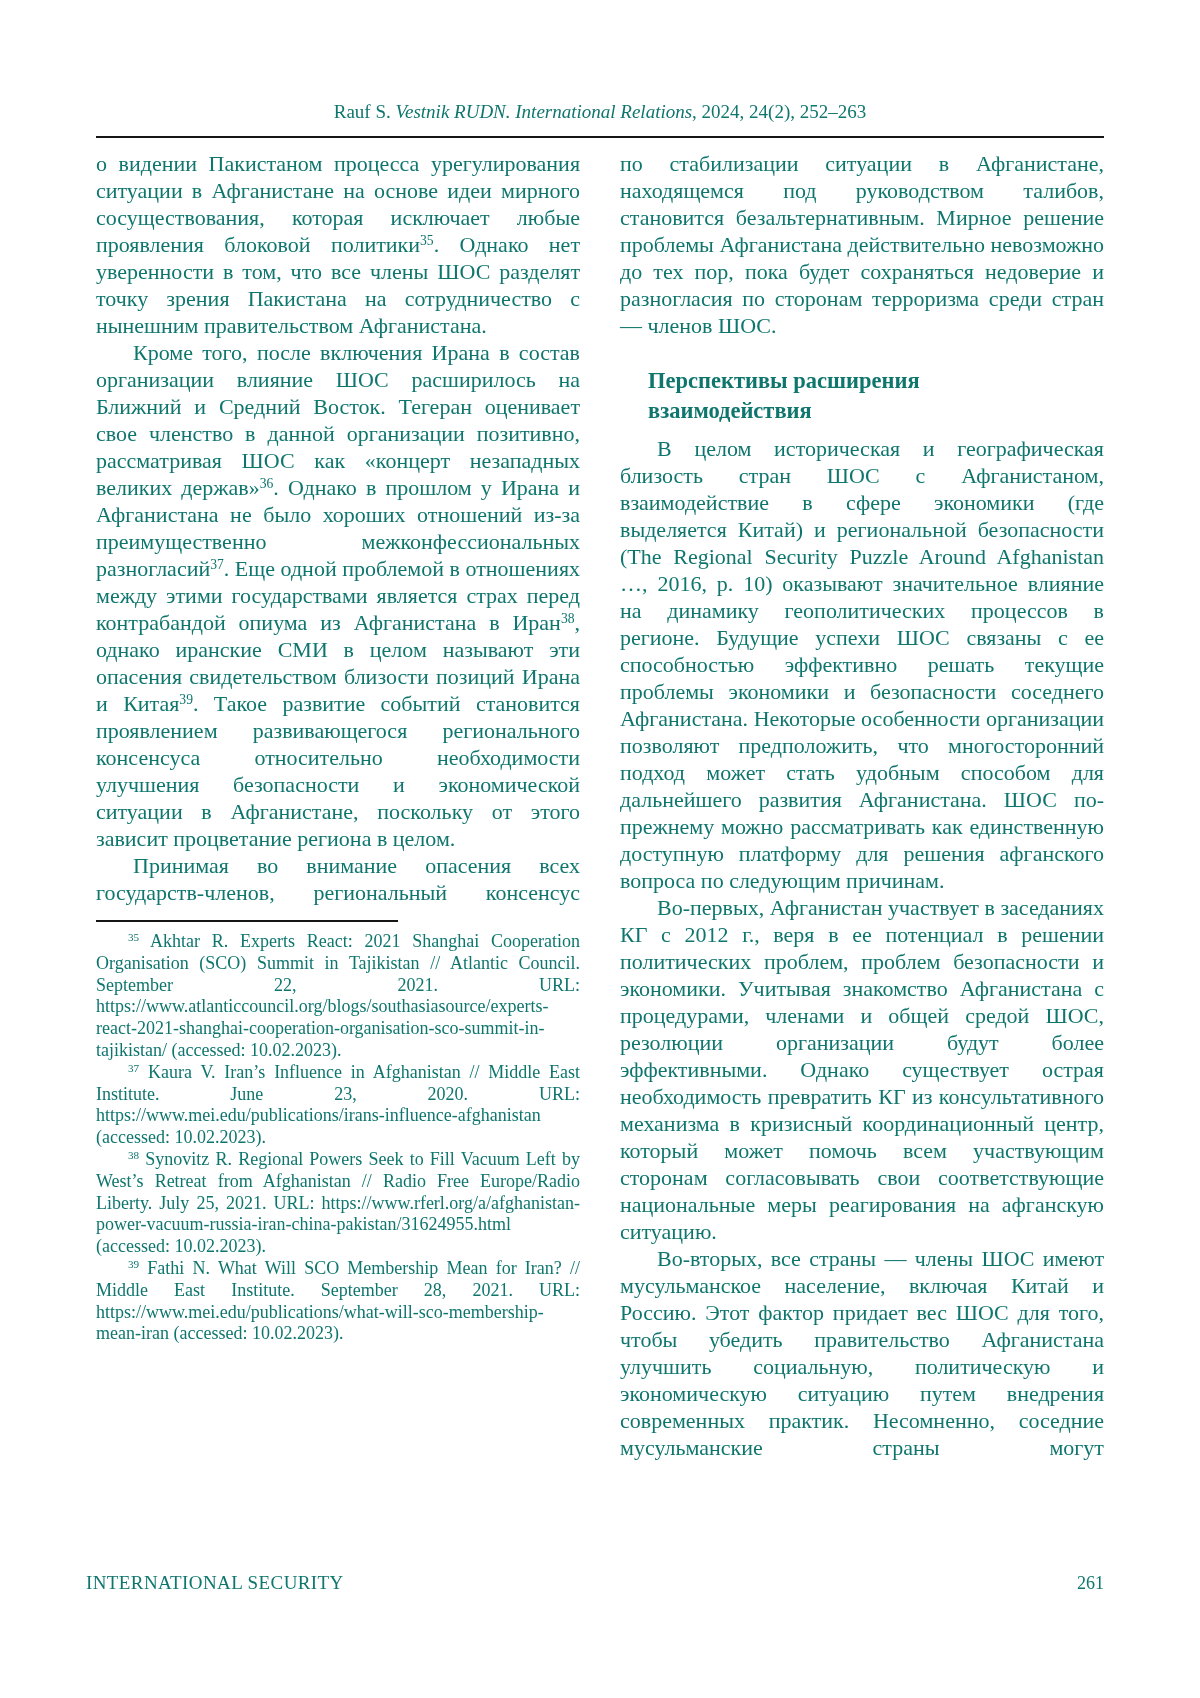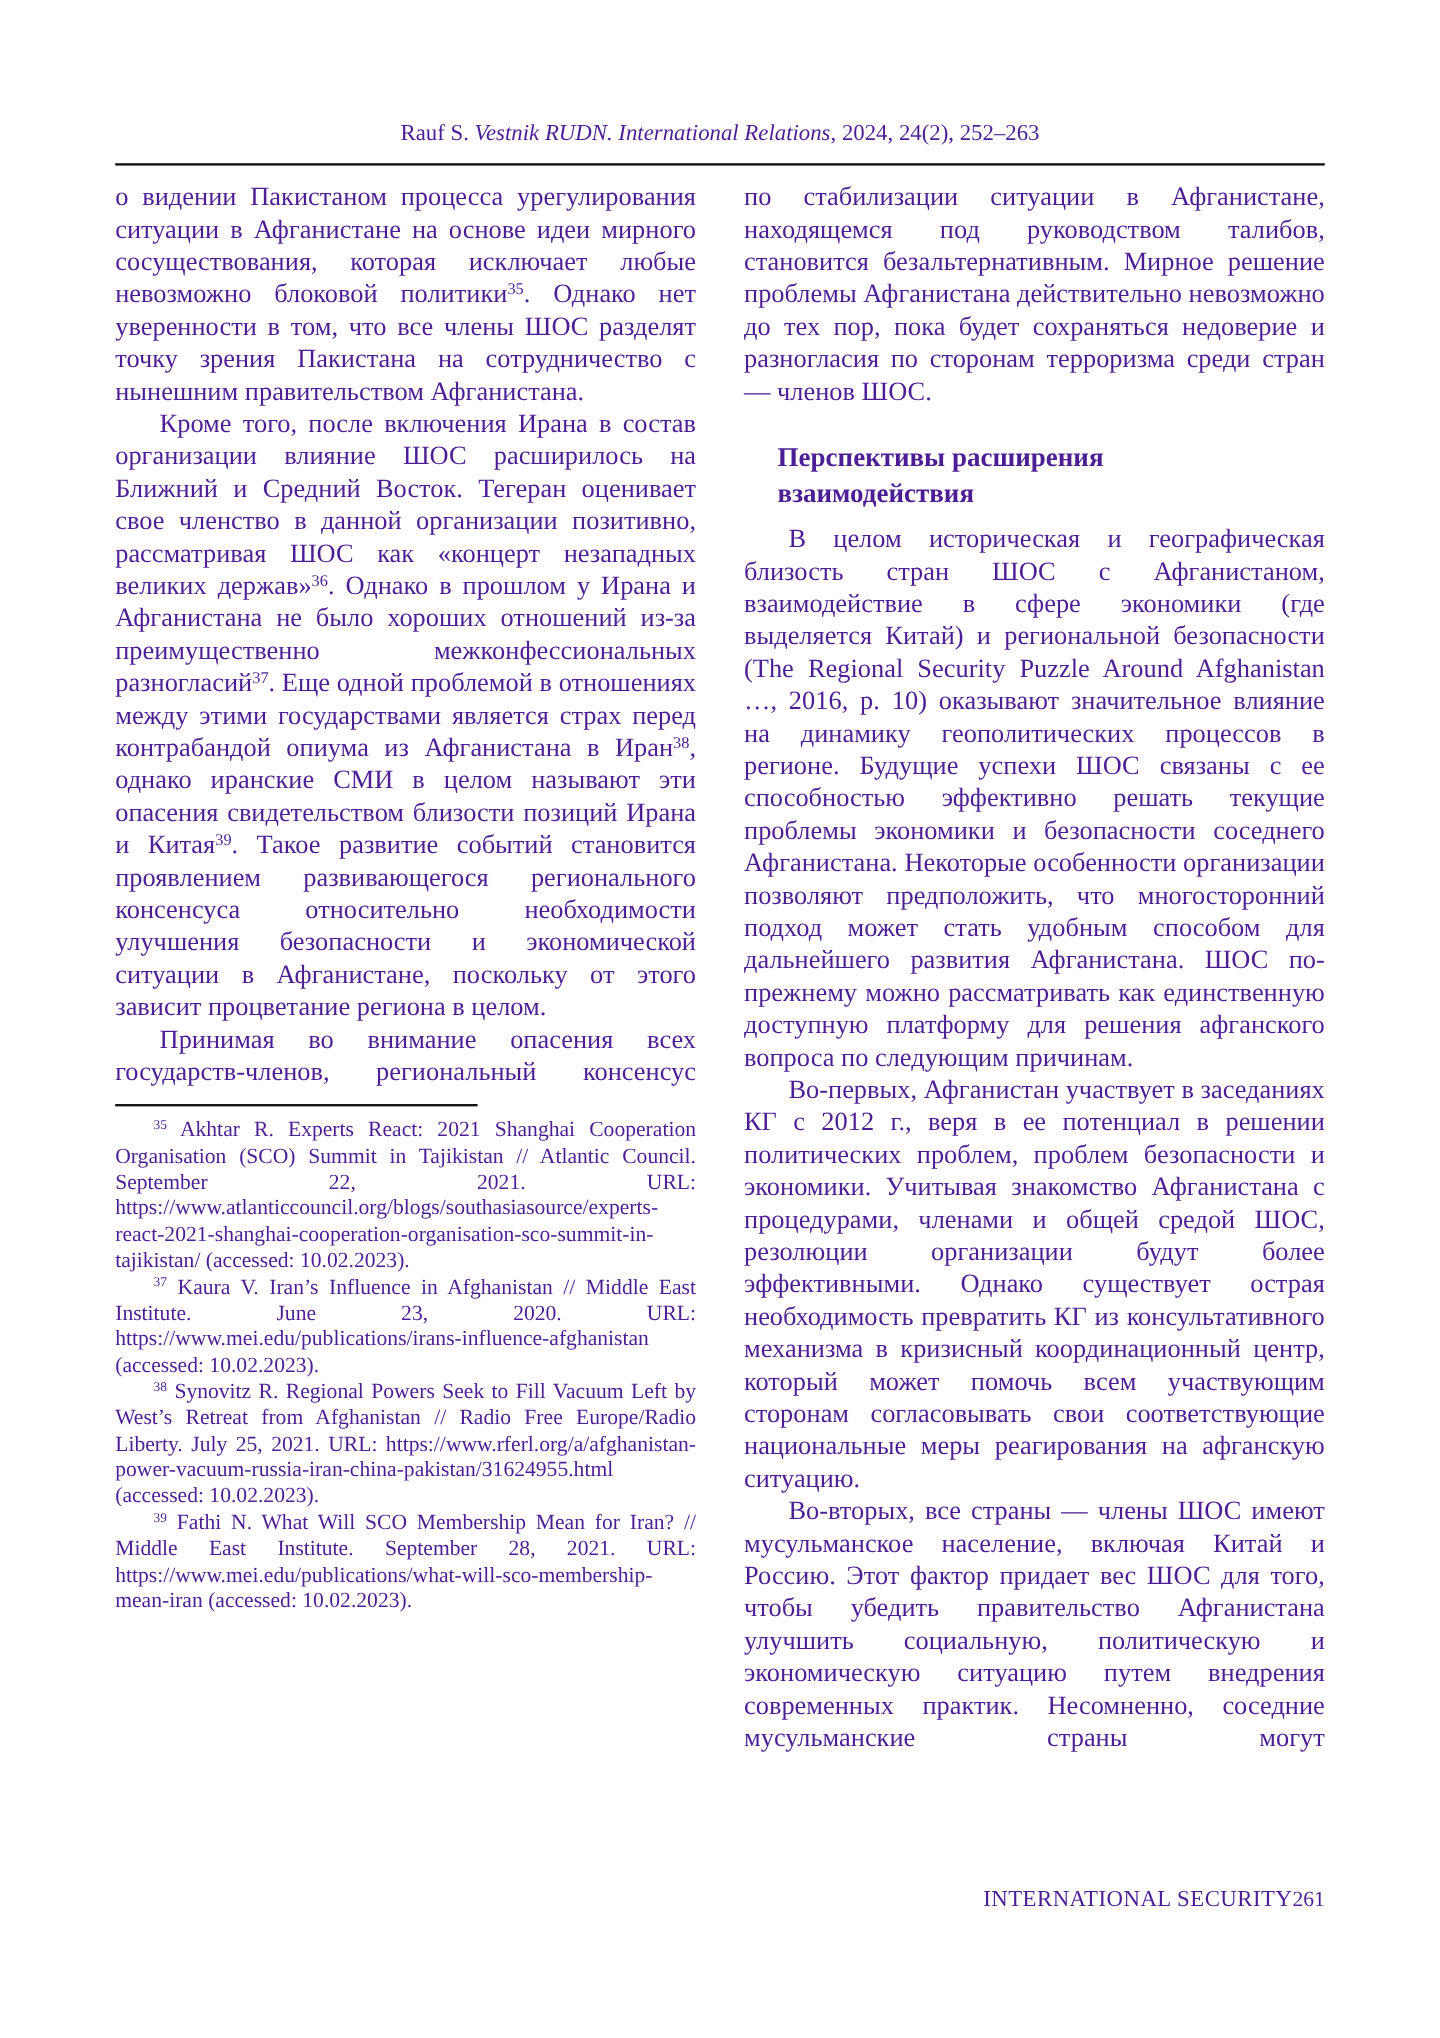--- a/index.html
+++ b/index.html
@@ -1,21 +1,21 @@
 <!DOCTYPE html>
 <html lang="ru"><head>
 <meta charset="utf-8">
 <style>
   html, body { margin:0; padding:0; background:#e8e8e8; }
   .page {
     position:relative;
     width:1200px; height:1698px;
     margin:0 auto;
     background:#ffffff;
-    color:#4c1d95;
+    color:#0f766e;
     font-family:"Liberation Serif","DejaVu Serif",serif;
     overflow:hidden;
   }
   
   .header {
     position:absolute; top:101px; left:96px; right:96px;
     text-align:center; font-size:19px; line-height:22px;
     white-space:nowrap;
   }
   .italic { font-style:italic; }
@@ -53,39 +53,39 @@
     margin:0 0 9px 0;
   }
   .footnote {
     margin:0;
     font-size:18px; line-height:21.8px;
     text-align:justify; text-indent:32px;
     overflow-wrap:anywhere;
   }
   
   .footer {
-    position:absolute; top:1572px; left:98px; right:96px;
-    display:flex; justify-content:flex-end; align-items:baseline;
+    position:absolute; top:1572px; left:86px; right:96px;
+    display:flex; justify-content:space-between; align-items:baseline;
   }
   .running-title { font-size:19px; letter-spacing:0.4px; }
   .page-number { font-size:18px; }
 </style>
 </head>
 <body>
 
 <div class="page">
 
   <div class="header"><span>Rauf S. </span><span class="italic">Vestnik RUDN. International Relations</span><span>, 2024, 24(2), 252–263</span></div>
   <div class="header-rule"></div>
 
   <div class="columns">
 
     <div class="col">
 
-      <p class="para" lang="ru"><span>о видении Пакистаном процесса урегулирования ситуации в Афганистане на основе идеи мирного сосуществования, которая исключает любые невозможно блоковой политики</span><sup class="ref">35</sup><span>. Однако нет уверенности в том, что все члены ШОС разделят точку зрения Пакистана на сотрудничество с нынешним правительством Афганистана.</span></p>
+      <p class="para" lang="ru"><span>о видении Пакистаном процесса урегулирования ситуации в Афганистане на основе идеи мирного сосуществования, которая исключает любые проявления блоковой политики</span><sup class="ref">35</sup><span>. Однако нет уверенности в том, что все члены ШОС разделят точку зрения Пакистана на сотрудничество с нынешним правительством Афганистана.</span></p>
 
       <p class="para indent" lang="ru"><span>Кроме того, после включения Ирана в состав организации влияние ШОС расширилось на Ближний и Средний Восток. Тегеран оценивает свое членство в данной организации позитивно, рассматривая ШОС как «концерт незападных великих держав»</span><sup class="ref">36</sup><span>. Однако в прошлом у Ирана и Афганистана не было хороших отношений из-за преимущественно межконфессиональных разногласий</span><sup class="ref">37</sup><span>. Еще одной проблемой в отношениях между этими государствами является страх перед контрабандой опиума из Афганистана в Иран</span><sup class="ref">38</sup><span>, однако иранские СМИ в целом называют эти опасения свидетельством близости позиций Ирана и Китая</span><sup class="ref">39</sup><span>. Такое развитие событий становится проявлением развивающегося регионального консенсуса относительно необходимости улучшения безопасности и экономической ситуации в Афганистане, поскольку от этого зависит процветание региона в целом.</span></p>
 
       <p class="para indent justify-last" lang="ru">Принимая во внимание опасения всех государств-членов, региональный консенсус</p>
 
       <div class="footnote-block">
         <div class="footnote-rule"></div>
 
         <p class="footnote" lang="en"><sup class="ref">35</sup> <span>Akhtar R. Experts React: 2021 Shanghai Cooperation Organisation (SCO) Summit in Tajikistan // Atlantic Council. September 22, 2021. URL: https://www.atlanticcouncil.org/blogs/southasiasource/experts-react-2021-shanghai-cooperation-organisation-sco-summit-in-tajikistan/ (accessed: 10.02.2023).</span></p>
 

